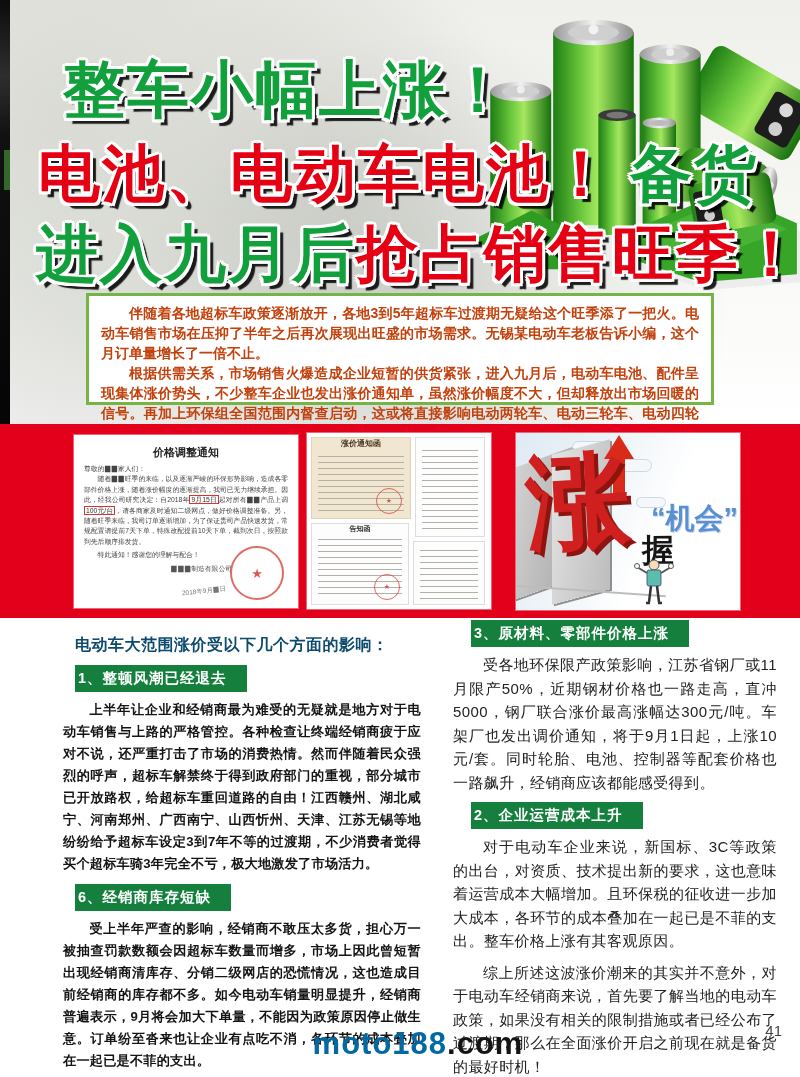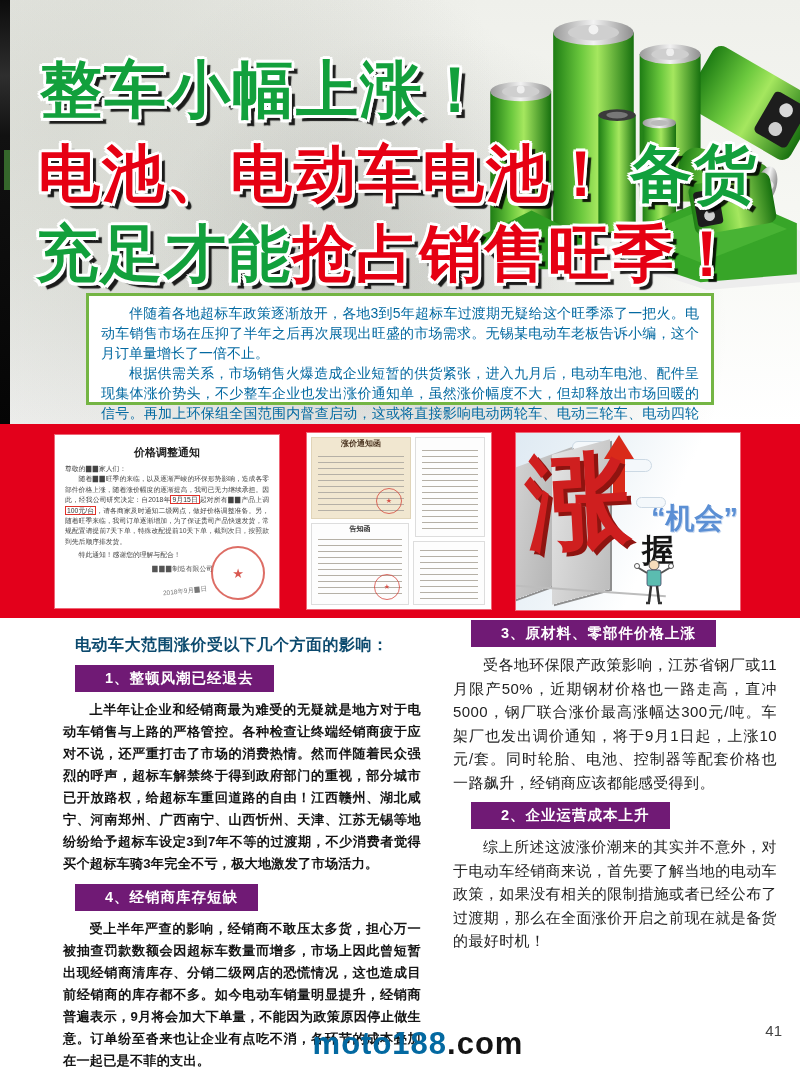--- a/index.html
+++ b/index.html
@@ -22,35 +22,35 @@
   .left-strip { position:absolute; left:0; top:0; width:10px; height:424px;
     background:linear-gradient(180deg,#0c0c0c 0%,#2e2e2e 18%,#111 32%,#050505 100%); }
   .left-strip .accent { position:absolute; left:4px; top:150px; width:6px; height:40px; background:#3f7d32; opacity:.8; }
   .headline-line { position:absolute; white-space:nowrap; font-weight:900; font-size:62px; letter-spacing:2px;
     text-shadow:
       3px 0 0 #fff,-3px 0 0 #fff,0 3px 0 #fff,0 -3px 0 #fff,
       2.5px 2.5px 0 #fff,-2.5px -2.5px 0 #fff,2.5px -2.5px 0 #fff,-2.5px 2.5px 0 #fff,
       6px 6px 1px rgba(0,0,0,.88);
   }
   .hl-green { color:#12a03c; } .hl-red { color:#e60013; }
-  .line1 { left:40px; top:48px; }
+  .line1 { left:63px; top:48px; }
   .line2 { left:38px; top:132px; }
   .line3 { left:36px; top:212px; }
   .gap-left { margin-left:16px; }
   
   .intro-box {
     position:absolute; left:86px; top:293px; width:628px; height:112px;
     background:#fff; border:3px solid #74b544; padding:7px 12px 6px;
-    font-size:14px; line-height:20px; font-weight:normal; color:#0369a1; text-align:justify;
+    font-size:14px; line-height:20px; font-weight:bold; color:#c2410c; text-align:justify;
   }
   .intro-box p { text-indent:2em; }
   
   .red-band { position:absolute; left:0; top:424px; width:800px; height:194px; background:#e3001b; }
   .shot { position:absolute; background:#fff; box-shadow:0 0 0 1px rgba(255,255,255,.4); overflow:hidden; }
-  .shot1 { left:55px;  top:11px; width:224px; height:173px; padding:8px 10px; }
+  .shot1 { left:74px;  top:11px; width:224px; height:173px; padding:8px 10px; }
   .shot2 { left:307px; top:9px;  width:184px; height:176px; padding:5px; }
   .shot3 { left:516px; top:9px;  width:224px; height:177px; }
   .doc-title { text-align:center; font-weight:bold; font-size:11px; color:#222; margin:2px 0 4px; }
   .doc-body { font-size:6.8px; line-height:10.4px; color:#444; text-align:justify; }
   .doc-body .ind { text-indent:2em; }
   .hlbox { border:1px solid #e0312a; padding:0 1px; color:#333; }
   .doc-close { font-size:6.8px; color:#444; margin-top:3px; text-indent:2em; }
   .doc-sign { position:absolute; right:66px; bottom:34px; font-size:6.8px; color:#555; }
   .doc-date { position:absolute; right:72px; bottom:12px; font-size:6.5px; color:#777; transform:rotate(-6deg); }
   .seal { position:absolute; right:14px; bottom:8px; width:54px; height:54px; border:2px solid rgba(210,60,50,.75);
@@ -72,22 +72,22 @@
   .slab2 { left:36px; top:14px; width:58px; height:150px; transform:skewY(-15deg); background:linear-gradient(100deg,#e3e3e3,#bdbdbd); }
   .ground { position:absolute; left:0; bottom:18px; width:150px; height:2px; background:#bdbdbd; transform:rotate(4deg); }
   .zhang { position:absolute; left:10px; top:16px; font-size:104px; font-weight:900; color:#cf1f1f;
     transform:rotate(-3deg); text-shadow:4px 4px 0 #8e1410; line-height:1; }
   .wo { position:absolute; left:126px; top:96px; font-size:32px; font-weight:900; color:#151515; }
   .jihui { position:absolute; right:2px; top:66px; font-size:29px; font-weight:900; color:#5b8fd4;
     text-shadow:1px 1px 0 #c8d8ef; }
   .cloud { position:absolute; background:#f4f8fb; border:1px solid #ccd9e4; border-radius:20px; }
   
   .lead-heading { color:#0c4a6e; font-weight:800; font-size:16px; margin:12px 0 9px 12px; letter-spacing:.5px; }
-  .banner { display:inline-block; background:#701a75; color:#fff; font-weight:bold;
-    font-size:14.5px; padding:4px 20px 4px 30px; letter-spacing:1px; }
+  .banner { display:inline-block; background:#15803d; color:#fff; font-weight:bold;
+    font-size:14.5px; padding:4px 20px 4px 3px; letter-spacing:1px; }
   .col-left  { position:absolute; left:63px;  top:623px; width:358px; }
   .col-right { position:absolute; left:447px; top:620px; width:336px; }
   .col-left .banner { margin-left:12px; }
   .col-right .banner { margin-left:24px; }
   .col-left p.body { font-size:13.2px; line-height:22px; font-weight:700; color:#141414;
     text-align:justify; text-indent:2em; margin:7px 0 9px; letter-spacing:.2px; }
   .col-right p.body { font-size:15px; line-height:23.5px; font-weight:500; color:#222;
     text-align:justify; text-indent:2em; margin:6px 6px 8px; letter-spacing:.4px; }
   
   .page-num { position:absolute; right:18px; top:1022px; font-size:15px; color:#444; }
@@ -171,21 +171,21 @@
         <div class="accent"></div>
       </div>
 
     <div class="headline-line line1">
       <span class="hl-green">整车小幅上涨！</span>
     </div>
     <div class="headline-line line2">
       <span class="hl-red">电池、电动车电池！</span><span class="hl-green gap-left">备货</span>
     </div>
     <div class="headline-line line3">
-      <span class="hl-green">充足才能</span><span class="hl-red">抢占销售旺季！</span>
+      <span class="hl-green">进入九月后</span><span class="hl-red">抢占销售旺季！</span>
     </div>
 
     <div class="intro-box">
       <p>伴随着各地超标车政策逐渐放开，各地3到5年超标车过渡期无疑给这个旺季添了一把火。电动车销售市场在压抑了半年之后再次展现出旺盛的市场需求。无锡某电动车老板告诉小编，这个月订单量增长了一倍不止。</p>
       <p>根据供需关系，市场销售火爆造成企业短暂的供货紧张，进入九月后，电动车电池、配件呈现集体涨价势头，不少整车企业也发出涨价通知单，虽然涨价幅度不大，但却释放出市场回暖的信号。再加上环保组全国范围内督查启动，这或将直接影响电动两轮车、电动三轮车、电动四轮车爆发全国范围内的大涨价。</p>
     </div>
   </div>
 
   <div class="red-band">
 
@@ -249,28 +249,29 @@
         <path d="M17 28 L15 44 M23 28 L25 44" stroke="#333" stroke-width="2.5" fill="none"></path>
         <path d="M12 45 L16 45 M24 45 L28 45" stroke="#333" stroke-width="2.5"></path>
       </svg>
     </div>
   </div>
 
   <div class="col-left">
     <div class="lead-heading">电动车大范围涨价受以下几个方面的影响：</div>
     <div class="banner">1、整顿风潮已经退去</div>
     <p class="body">上半年让企业和经销商最为难受的无疑就是地方对于电动车销售与上路的严格管控。各种检查让终端经销商疲于应对不说，还严重打击了市场的消费热情。然而伴随着民众强烈的呼声，超标车解禁终于得到政府部门的重视，部分城市已开放路权，给超标车重回道路的自由！江西赣州、湖北咸宁、河南郑州、广西南宁、山西忻州、天津、江苏无锡等地纷纷给予超标车设定3到7年不等的过渡期，不少消费者觉得买个超标车骑3年完全不亏，极大地激发了市场活力。</p>
-    <div class="banner">4、经销商库存短缺</div>
+    <div class="banner">6、经销商库存短缺</div>
     <p class="body">受上半年严查的影响，经销商不敢压太多货，担心万一被抽查罚款数额会因超标车数量而增多，市场上因此曾短暂出现经销商清库存、分销二级网店的恐慌情况，这也造成目前经销商的库存都不多。如今电动车销量明显提升，经销商普遍表示，9月将会加大下单量，不能因为政策原因停止做生意。订单纷至沓来也让企业有点吃不消，各环节的成本叠加在一起已是不菲的支出。</p>
   </div>
 
   <div class="col-right">
     <div class="banner">3、原材料、零部件价格上涨</div>
     <p class="body">受各地环保限产政策影响，江苏省钢厂或11月限产50%，近期钢材价格也一路走高，直冲5000，钢厂联合涨价最高涨幅达300元/吨。车架厂也发出调价通知，将于9月1日起，上涨10元/套。同时轮胎、电池、控制器等配套价格也一路飙升，经销商应该都能感受得到。</p>
     <div class="banner">2、企业运营成本上升</div>
+    <p class="body">对于电动车企业来说，新国标、3C等政策的出台，对资质、技术提出新的要求，这也意味着运营成本大幅增加。且环保税的征收进一步加大成本，各环节的成本叠加在一起已是不菲的支出。整车价格上涨有其客观原因。</p>
     <p class="body">综上所述这波涨价潮来的其实并不意外，对于电动车经销商来说，首先要了解当地的电动车政策，如果没有相关的限制措施或者已经公布了过渡期，那么在全面涨价开启之前现在就是备货的最好时机！</p>
   </div>
 
   <div class="page-num">41</div>
   <div class="site">
     <span class="brand">moto188</span><span class="tld">.com</span>
   </div>
 </div>
 
 </body></html>

